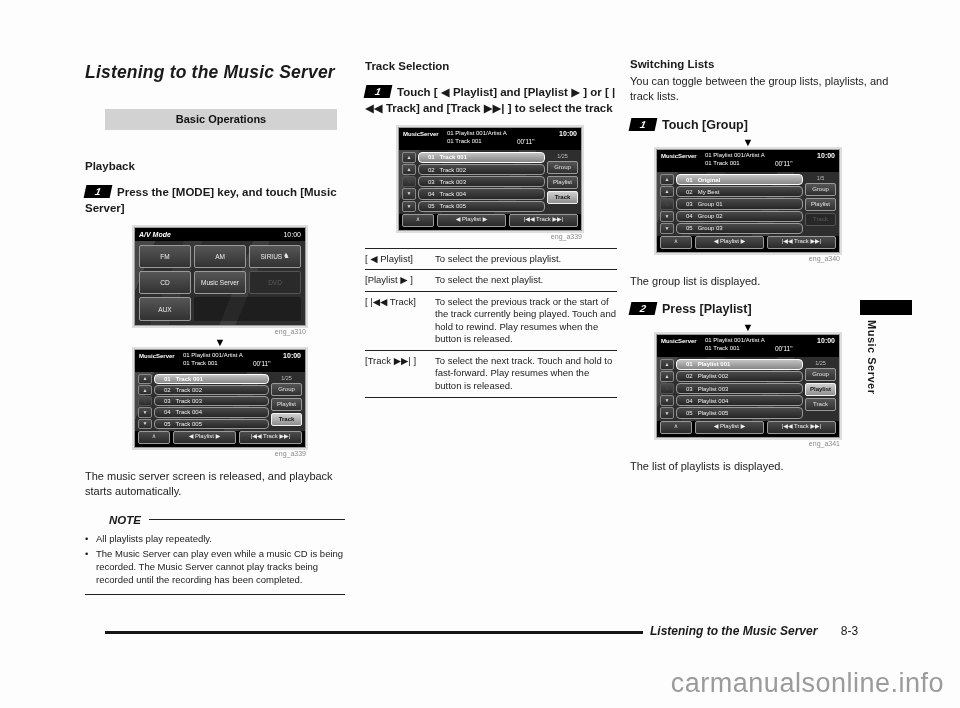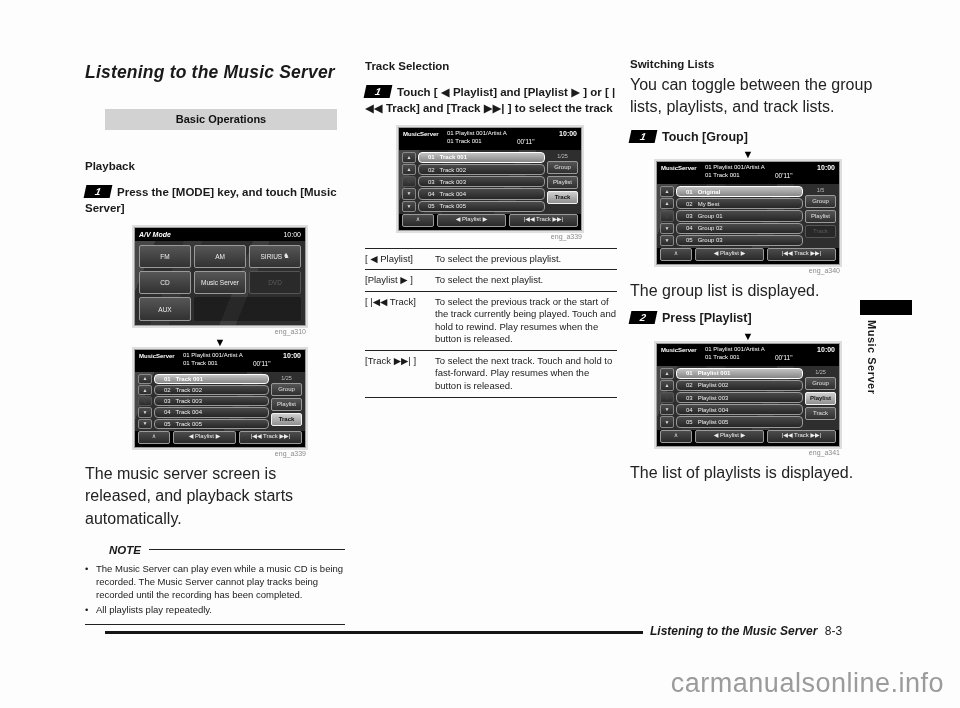--- a/index.html
+++ b/index.html
@@ -13,21 +13,21 @@
   .col{position:absolute;}
   .doc-title{font-size:17.5px;font-weight:bold;font-style:italic;white-space:nowrap;letter-spacing:.2px;}
   .gray-bar{background:#d2d2d2;color:#111;font-size:11px;font-weight:bold;text-align:center;
     height:21px;line-height:21px;margin:26px 0 30px 20px;width:232px;}
   .subhead{font-size:11.5px;font-weight:bold;margin:0 0 13px 0;}
   .step{font-size:11.5px;font-weight:bold;line-height:1.38;margin:0 0 10px 0;}
   .step-big{font-size:12.5px;}
   .badge{display:inline-block;background:#000;color:#fff;font-style:italic;font-weight:bold;
     font-size:10px;width:26px;height:13px;line-height:13px;text-align:center;
     transform:skewX(-12deg);margin-right:6px;vertical-align:1px;}
-  .body-text{font-size:16px;line-height:1.4;color:#222;margin:6px 0;}
+  .body-text{font-size:11px;line-height:1.4;color:#222;margin:12px 0;}
   .caption{font-size:7px;color:#8a8a8a;text-align:right;margin:2px 2px 0 0;}
   .down-arrow{text-align:center;font-size:11px;line-height:12px;color:#000;margin:1px 0;}
   .note-head{display:flex;align-items:center;margin-top:14px;}
   .note-label{font-size:11.5px;font-weight:bold;font-style:italic;margin-left:24px;}
   .note-rule{flex:1;border-top:1.5px solid #222;margin-left:8px;}
   .note-list{margin:6px 0 0 0;padding:0;list-style:none;}
   .note-list li{font-size:9.5px;line-height:1.38;padding-left:11px;position:relative;margin-bottom:2px;}
   .note-list li:before{content:"•";position:absolute;left:0;}
   .note-bottom{border-top:1px solid #222;margin-top:8px;}
   
@@ -79,21 +79,21 @@
   .ms-sbtn.dim{color:#5a5a5a;border-color:#555;background:#282828;}
   .ms-foot{height:13px;display:flex;gap:3px;padding:0 3px 3px 3px;}
   .ms-exp{width:30px;background:linear-gradient(#4c4c4c,#2a2a2a);border:1px solid #9a9a9a;border-radius:2px;
     color:#ddd;font-size:6px;text-align:center;line-height:9px;}
   .ms-nav{flex:1;background:linear-gradient(#4c4c4c,#2a2a2a);border:1px solid #9a9a9a;border-radius:2px;
     color:#eee;font-size:6px;text-align:center;line-height:9px;white-space:nowrap;}
   
   .footer-rule{position:absolute;left:105px;top:631px;width:538px;border-top:3px solid #161616;}
   .footer-text{position:absolute;left:650px;top:624px;font-size:12px;white-space:nowrap;}
   .footer-title{font-weight:bold;font-style:italic;}
-  .footer-page{margin-left:4px;}
+  .footer-page{margin-left:20px;}
   .side-tab{position:absolute;left:860px;top:300px;width:52px;height:15px;background:#000;}
   .side-tab-label{position:absolute;left:866px;top:320px;font-size:11px;font-weight:bold;
     writing-mode:vertical-rl;letter-spacing:.5px;}
   .watermark{position:absolute;right:16px;top:668px;font-size:27px;color:#9b9b9b;letter-spacing:.5px;}
 </style>
 </head>
 <body>
 
 <div class="col" style="left:85px;top:62px;width:260px;">
   <div class="doc-title">Listening to the Music Server</div>
@@ -163,22 +163,22 @@
   </div>
   <div class="caption" style="width:221px;">eng_a339</div>
 
   <p class="body-text">The music server screen is released, and playback starts automatically.</p>
 
   <div class="note-head">
     <span class="note-label">NOTE</span>
     <span class="note-rule"></span>
   </div>
   <ul class="note-list">
+    <li>All playlists play repeatedly.</li>
     <li>The Music Server can play even while a music CD is being recorded. The Music Server cannot play tracks being recorded until the recording has been completed.</li>
-    <li>All playlists play repeatedly.</li>
   </ul>
   <div class="note-bottom"></div>
 </div>
 
 <div class="col" style="left:365px;top:60px;width:252px;">
   <div class="subhead">Track Selection</div>
 
   <p class="step"><span class="badge">1</span><span>Touch [ ◀ Playlist] and [Playlist ▶ ] or [ |◀◀ Track] and [Track ▶▶| ] to select the track</span></p>
 
   <div class="shot ms" style="margin-left:33px;">

